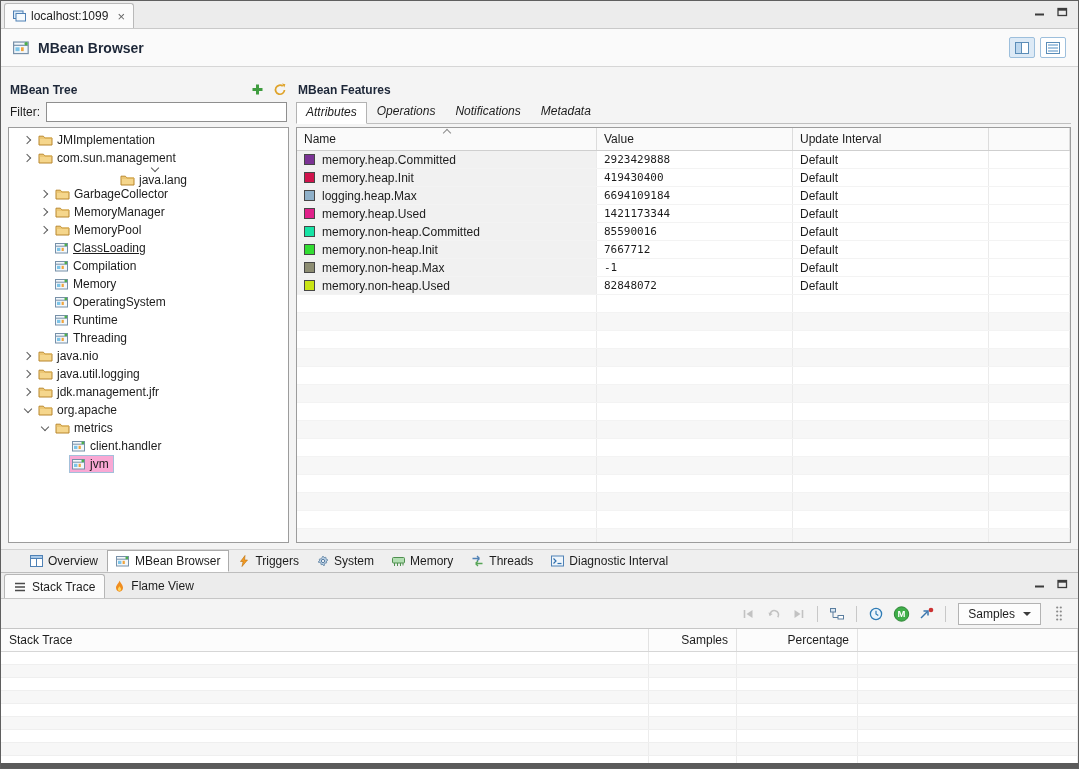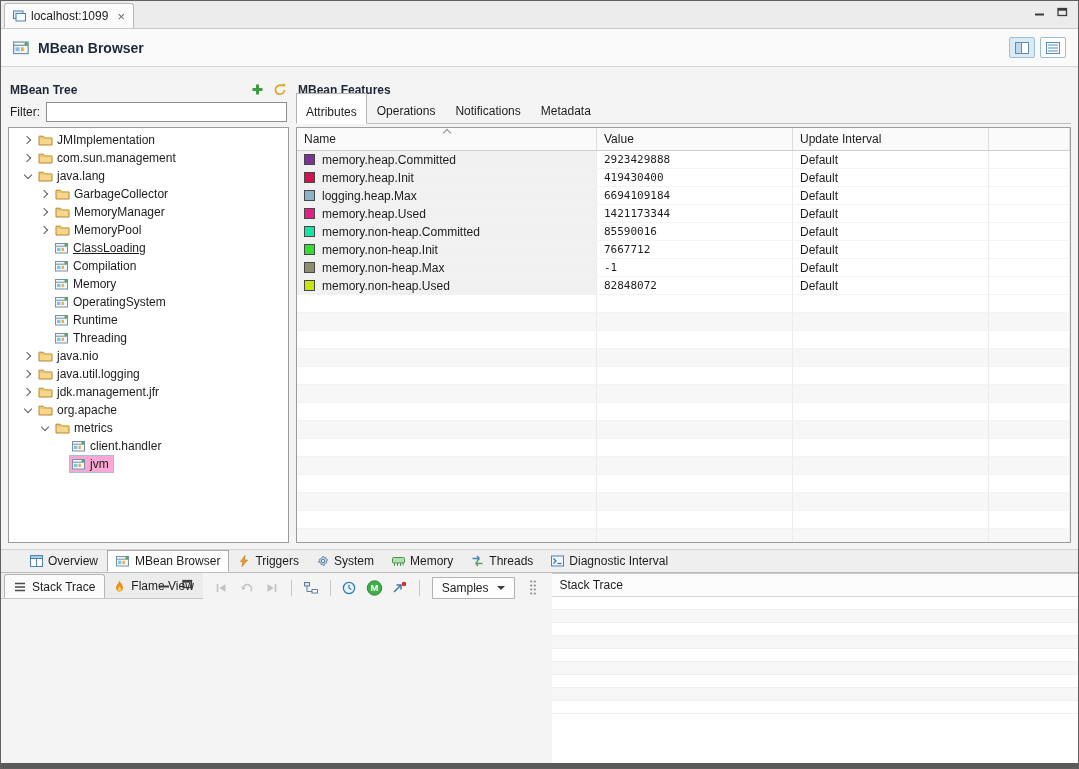--- a/index.html
+++ b/index.html
@@ -34,21 +34,21 @@
   .tree { flex:1; background:#fff; border:1px solid #9c9c9c; overflow:hidden; padding-top:3px; min-height:0; }
   .tree-row { height:18px; display:flex; align-items:center; white-space:nowrap; cursor:default; }
   .tree-arrow { width:14px; display:inline-flex; justify-content:center; flex:0 0 auto; }
   .chev { width:6px; height:6px; border-right:1.4px solid #5d5d5d; border-bottom:1.4px solid #5d5d5d; transform:rotate(-45deg); margin-left:-2px; }
   .chev.down { transform:rotate(45deg); margin-top:-2px; margin-left:0; }
   .tree-content { display:inline-flex; align-items:center; gap:4px; padding:1px 4px 1px 2px; border:1px solid transparent; }
   .tree-row.selected .tree-content { background:#f9a8d4; border-color:#a3c0da; }
 
   .right-panel { flex:1; display:flex; flex-direction:column; min-width:0; min-height:0; }
   .feature-tabs { display:flex; align-items:flex-end; height:23px; border-bottom:1px solid #bfbfbf; margin:1px 0 3px; flex:0 0 auto; }
-  .ftab { padding:11px 9px 4px; border:1px solid transparent; cursor:pointer; }
+  .ftab { padding:2px 9px 4px; border:1px solid transparent; cursor:pointer;font-style:italic; }
   .ftab.active { background:#fff; border-color:#b3b3b3; border-bottom-color:#fff; margin-bottom:-1px; }
 
   .attr-table { flex:1; border:1px solid #9c9c9c; background:#fff; display:flex; flex-direction:column; overflow:hidden; min-height:0; }
   .attr-grid { display:grid; grid-template-columns:300px 196px 196px 1fr; }
   .attr-header { height:23px; background:#fafafa; border-bottom:1px solid #cfcfcf; flex:0 0 auto; }
   .attr-hcell { display:flex; align-items:center; padding:0 7px; border-right:1px solid #dcdcdc; position:relative; }
   .sort-chevron { position:absolute; top:0; left:50%; margin-left:-4px; width:8px; height:7px; }
   .sort-chevron::before { content:''; position:absolute; left:1px; top:2px; width:5px; height:5px; border-left:1.4px solid #8c8c8c; border-top:1.4px solid #8c8c8c; transform:rotate(45deg); }
   .attr-body { flex:1; overflow:hidden; }
   .attr-row { height:18px; border-bottom:1px solid #f3f3f3; }
@@ -57,21 +57,21 @@
   .attr-cell.name { background:#f1f1f1; gap:7px; }
   .chip { width:11px; height:11px; border:1px solid #474747; flex:0 0 auto; }
   .val-text { font-family:"DejaVu Sans Mono", monospace; font-size:11px; }
 
   
   .view-tabbar { height:24px; background:#efefef; border-top:1px solid #d2d2d2; border-bottom:1px solid #bdbdbd; display:flex; align-items:flex-end; padding-left:20px; flex:0 0 auto; }
   .vtab { display:inline-flex; align-items:center; gap:5px; padding:0 8px; height:22px; border:1px solid transparent; cursor:pointer; white-space:nowrap; }
   .vtab.active { background:#fff; border-color:#ababab; border-bottom-color:#fff; }
 
   
-  .bottom-panel { height:190px; display:flex; flex-direction:row; background:#f4f4f4; flex:0 0 auto; }
+  .bottom-panel { height:190px; display:flex; flex-direction:column; background:#f4f4f4; flex:0 0 auto; }
   .bp-tabbar { height:26px; background:#ececec; border-bottom:1px solid #c6c6c6; display:flex; align-items:flex-end; padding-left:3px; position:relative; flex:0 0 auto; }
   .bp-tab { display:inline-flex; align-items:center; gap:6px; padding:0 9px; height:24px; cursor:pointer; }
   .bp-tab.active { background:#fbfbfb; border:1px solid #b6b6b6; border-bottom:none; border-radius:3px 3px 0 0; }
   .bp-controls { position:absolute; right:10px; top:6px; display:flex; gap:12px; }
   .bp-toolbar { height:29px; display:flex; align-items:center; justify-content:flex-end; gap:3px; padding:0 8px; flex:0 0 auto; }
   .tbtn { min-width:22px; height:21px; display:inline-flex; align-items:center; justify-content:center; border-radius:2px; cursor:pointer; padding:0 2px; }
   .tool-sep { width:1px; height:16px; background:#c8c8c8; margin:0 5px; }
   .samples-dd { display:inline-flex; align-items:center; gap:8px; border:1px solid #b3b3b3; background:#fdfdfd; height:22px; padding:0 9px; margin:0 4px; cursor:pointer; }
   .dd-arrow { width:0; height:0; border-left:4px solid transparent; border-right:4px solid transparent; border-top:4px solid #3c3c3c; }
   .st-table { flex:1; background:#fff; border-top:1px solid #c6c6c6; display:flex; flex-direction:column; overflow:hidden; min-height:0; }
@@ -193,21 +193,21 @@
             <span class="tree-content">
               <span class="icon">
                 <svg width="15" height="12" viewBox="0 0 15 12">
                   <path d="M1 2.2h4.4l1.5 1.8H14v7H1z" fill="#f5d68c" stroke="#b8862c"></path>
                   <path d="M1 4h13" stroke="#e3b85e"></path>
                 </svg>
               </span>
               <span class="tree-label">com.sun.management</span>
             </span>
           </div>
-          <div class="tree-row" style="padding-left: 12px;">
+          <div class="tree-row" style="padding-left: 12px; flex-direction: column;">
             <span class="tree-arrow">
               <span class="chev down"></span>
             </span>
             <span class="tree-content">
               <span class="icon">
                 <svg width="15" height="12" viewBox="0 0 15 12">
                   <path d="M1 2.2h4.4l1.5 1.8H14v7H1z" fill="#f5d68c" stroke="#b8862c"></path>
                   <path d="M1 4h13" stroke="#e3b85e"></path>
                 </svg>
               </span>

